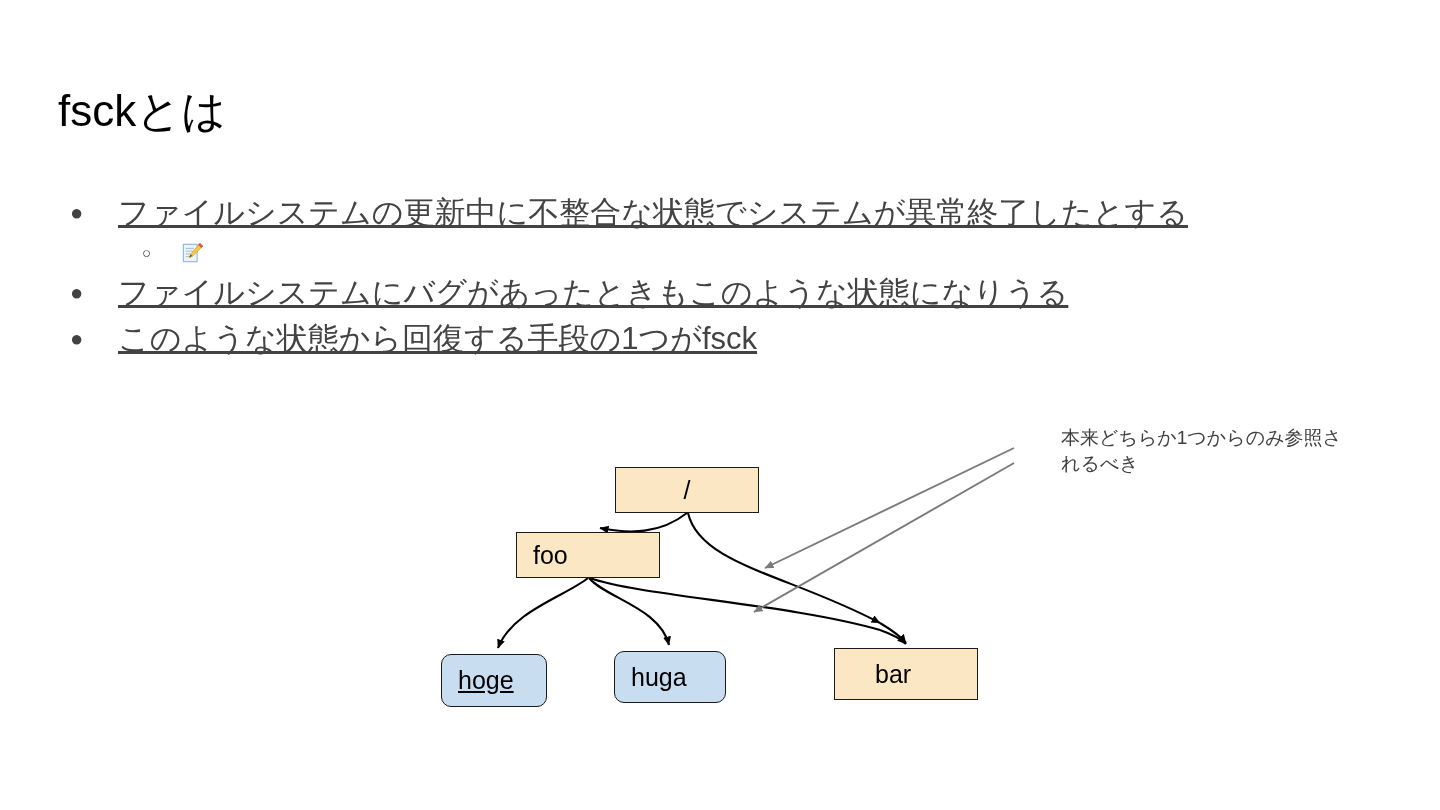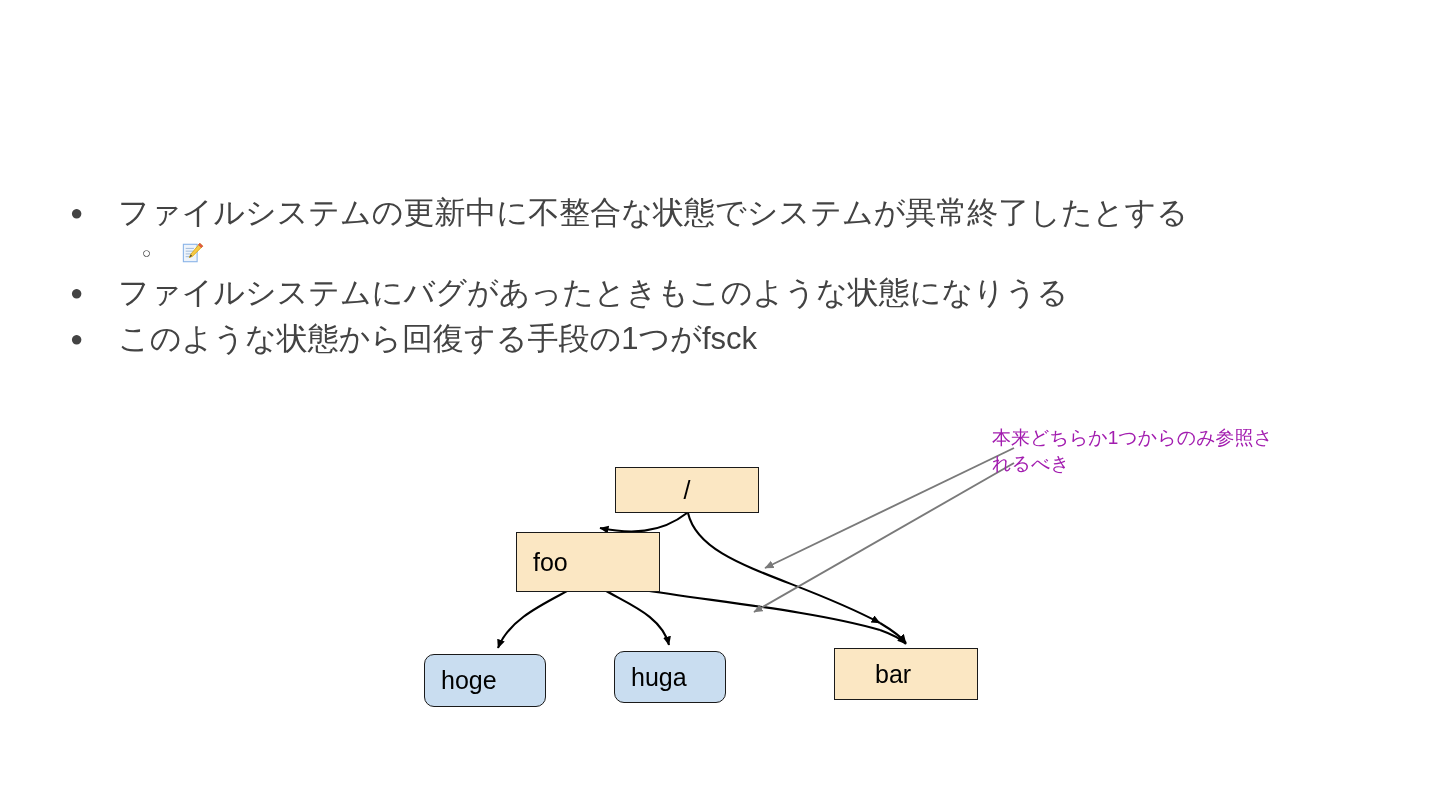--- a/index.html
+++ b/index.html
@@ -67,20 +67,21 @@
     line-height: 46px;
   }
   .lvl2 > .marker {
     width: 40px;
     font-size: 15px;
     line-height: 34px;
   }
   .bullet-text {
     flex: 1 1 auto;
     white-space: nowrap;
+    text-decoration: underline;
   }
   .memo-icon {
     display: inline-block;
     width: 22px;
     height: 22px;
     vertical-align: -4px;
     margin-right: 7px;
   }
 
   
@@ -113,33 +114,34 @@
     padding-left: 16px;
   }
   .node.center .label {
     padding-left: 0;
     width: 100%;
     text-align: center;
   }
 
   .annotation {
     position: absolute;
-    left: 992px;
+    left: 1061px;
     top: 425px;
     width: 300px;
     font-size: 19px;
     line-height: 26px;
-    color: #a21caf;
+    color: #404040;
   }
 </style>
 </head>
 <body>
 
 <div class="slide">
 
+  <div class="slide-title">fsckとは</div>
 
   <div class="bullets">
 
     <div class="bullet-row lvl1">
       <span class="marker">●</span>
       <span class="bullet-text">ファイルシステムの更新中に不整合な状態でシステムが異常終了したとする</span>
     </div>
 
     <div class="bullet-row lvl2">
       <span class="marker">○</span>
@@ -196,25 +198,25 @@
     <path d="M 880,630 C 894,635 902,640 906,644" fill="none" stroke="#000000" stroke-width="2.1" marker-end="url(#ah-black)"></path>
 
     <path d="M 1014,448 L 765,568" fill="none" stroke="#7a7a7a" stroke-width="1.9" marker-end="url(#ah-gray)"></path>
     <path d="M 1014,463 L 754,612" fill="none" stroke="#7a7a7a" stroke-width="1.9" marker-end="url(#ah-gray)"></path>
   </svg>
 
   <div class="node dir center" style="left:615px; top:467px; width:144px; height:46px;">
     <span class="label">/</span>
   </div>
 
-  <div class="node dir" style="left:516px; top:532px; width:144px; height:60px;">
+  <div class="node dir" style="left:516px; top:532px; width:144px; height:46px;">
     <span class="label">foo</span>
   </div>
 
-  <div class="node file" style="left:424px; top:654px; width:122px; height:53px;">
+  <div class="node file" style="left:441px; top:654px; width:106px; height:53px;text-decoration:underline;">
     <span class="label">hoge</span>
   </div>
 
   <div class="node file" style="left:614px; top:651px; width:112px; height:52px;">
     <span class="label">huga</span>
   </div>
 
   <div class="node dir" style="left:834px; top:648px; width:144px; height:52px;padding-left:24px;">
     <span class="label">bar</span>
   </div>

